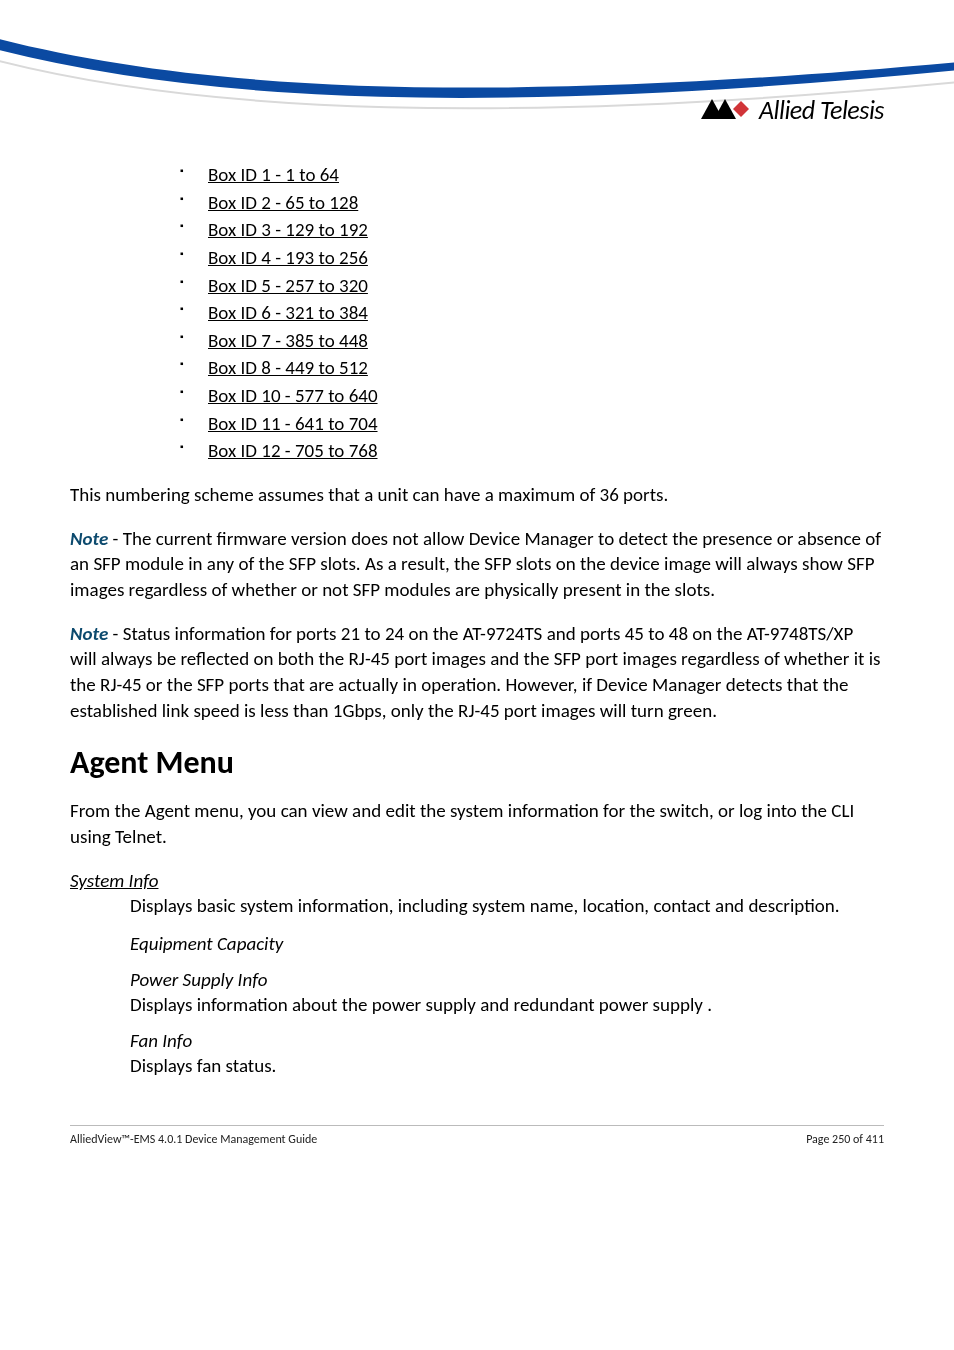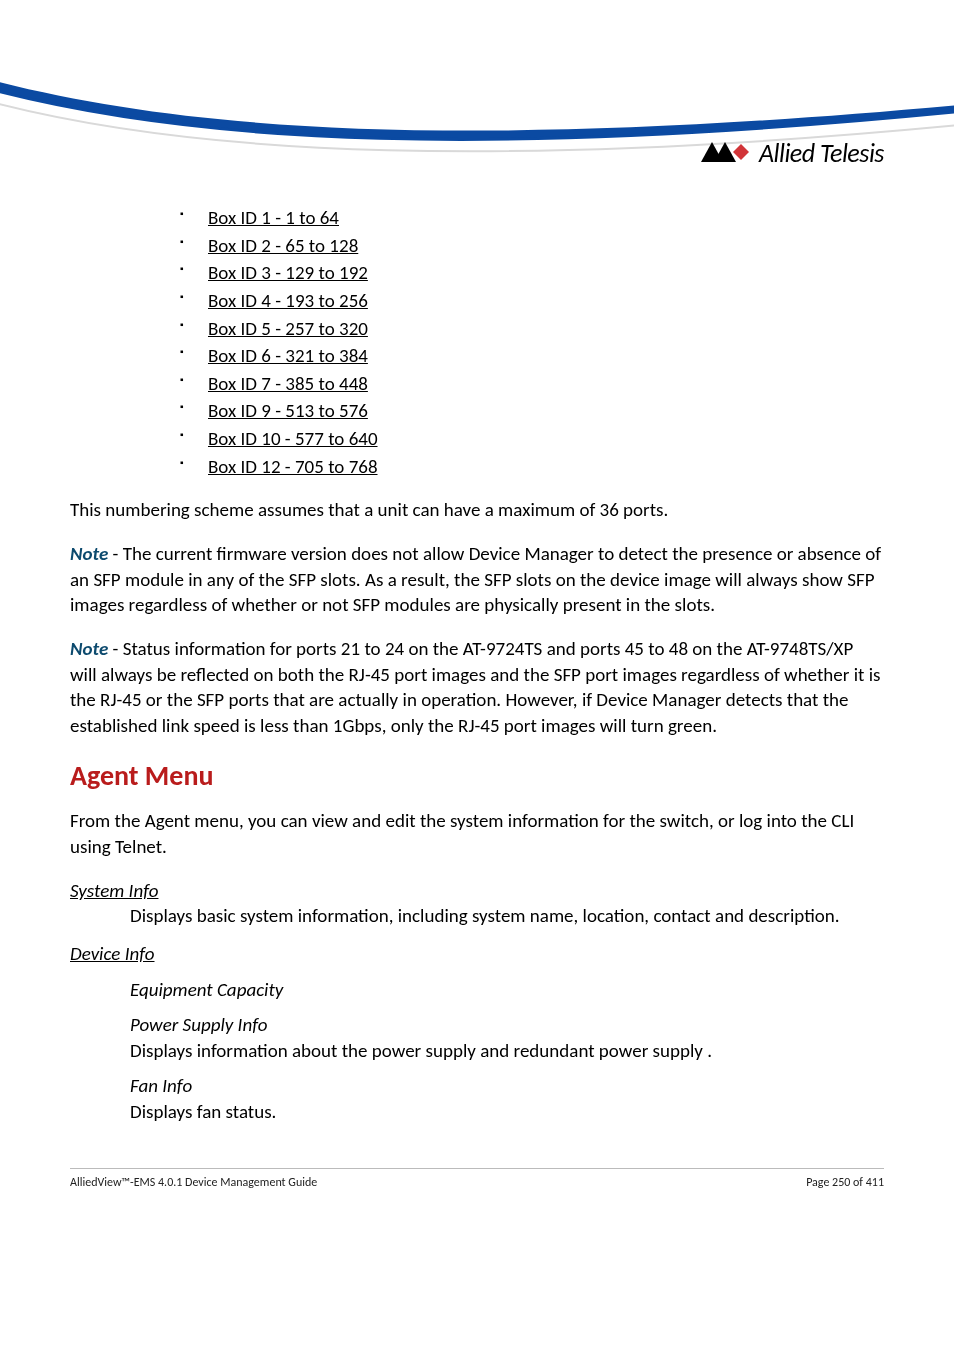--- a/index.html
+++ b/index.html
@@ -1,28 +1,28 @@
 <!DOCTYPE html>
 <html><head>
 <meta charset="utf-8">
 <style>
   * { box-sizing: border-box; margin: 0; padding: 0; }
   html, body { width: 954px; height: 1350px; background: #fff; font-family: "Gill Sans", "Gill Sans MT", Calibri, sans-serif; color: #000; }
-  .page { position: relative; width: 954px; height: 1186px; padding: 12px 70px; margin-top: 43px; }
+  .page { position: relative; width: 954px; height: 1186px; padding: 12px 70px; }
   .header { position: relative; height: 140px; }
   .swoosh { position: absolute; top: 0; left: -70px; width: 954px; height: 120px; pointer-events: none; }
   .logo { position: absolute; right: 0; top: 82px; display: flex; align-items: center; gap: 6px; }
   .logo-text { font-size: 26px; font-style: italic; font-weight: 400; letter-spacing: -0.5px; color: #000; }
   .content { padding-top: 10px; font-size: 19px; line-height: 1.35; }
   ul.box-list { list-style: none; margin-left: 110px; margin-bottom: 18px; }
   ul.box-list li { position: relative; padding-left: 28px; margin-bottom: 2px; text-decoration: underline; }
   ul.box-list li::before { content: "▪"; position: absolute; left: 0; top: 2px; font-size: 10px; color: #000; }
   p.para { margin-bottom: 18px; }
   .note-label { color: #0c4a6e; font-style: italic; font-weight: 600; }
-  h2.section { color: #b91c1c; font-size: 28px; font-weight: 700; margin: 18px 0 14px 0; }
+  h2.section { color: #000000; font-size: 32px; font-weight: 700; margin: 18px 0 14px 0; }
   .def-term { font-style: italic; margin-top: 12px; text-decoration: underline; }
   .def-body { margin-left: 60px; margin-bottom: 12px; }
   .sub-term { font-style: italic; margin-left: 60px; margin-top: 10px; }
   .sub-body { margin-left: 60px; margin-bottom: 10px; }
   .footer { position: absolute; bottom: 40px; left: 70px; right: 70px; border-top: 1px solid #bbb; padding-top: 6px; display: flex; justify-content: space-between; font-size: 12px; color: #222; }
 </style>
 </head>
 <body>
 
 <div class="page">
@@ -46,22 +46,23 @@
   <div class="content">
 
     <ul class="box-list">
       <li><span>Box ID 1 - 1 to 64</span></li>
       <li><span>Box ID 2 - 65 to 128</span></li>
       <li><span>Box ID 3 - 129 to 192</span></li>
       <li><span>Box ID 4 - 193 to 256</span></li>
       <li><span>Box ID 5 - 257 to 320</span></li>
       <li><span>Box ID 6 - 321 to 384</span></li>
       <li><span>Box ID 7 - 385 to 448</span></li>
-      <li><span>Box ID 9 - 513 to 576</span></li>
+      <li><span>Box ID 8 - 449 to 512</span></li>
       <li><span>Box ID 10 - 577 to 640</span></li>
+      <li><span>Box ID 11 - 641 to 704</span></li>
       <li><span>Box ID 12 - 705 to 768</span></li>
     </ul>
 
     <p class="para">
       <span>This numbering scheme assumes that a unit can have a maximum of 36 ports.</span>
     </p>
 
     <p class="para">
       <span class="note-label">Note</span><span> - The current firmware version does not allow Device Manager to detect the presence or absence of an SFP module in any of the SFP slots. As a result, the SFP slots on the device image will always show SFP images regardless of whether or not SFP modules are physically present in the slots.</span>
     </p>
@@ -77,21 +78,20 @@
     <p class="para">
       <span>From the Agent menu, you can view and edit the system information for the switch, or log into the CLI using Telnet.</span>
     </p>
 
     <div>
       <div class="def-term">System Info</div>
       <div class="def-body">Displays basic system information, including system name, location, contact and description.</div>
     </div>
 
     <div>
-      <div class="def-term">Device Info</div>
 
       <div class="sub-term">Equipment Capacity</div>
 
       <div class="sub-term">Power Supply Info</div>
       <div class="sub-body">Displays information about the power supply and redundant power supply .</div>
 
       <div class="sub-term">Fan Info</div>
       <div class="sub-body">Displays fan status.</div>
     </div>
 

